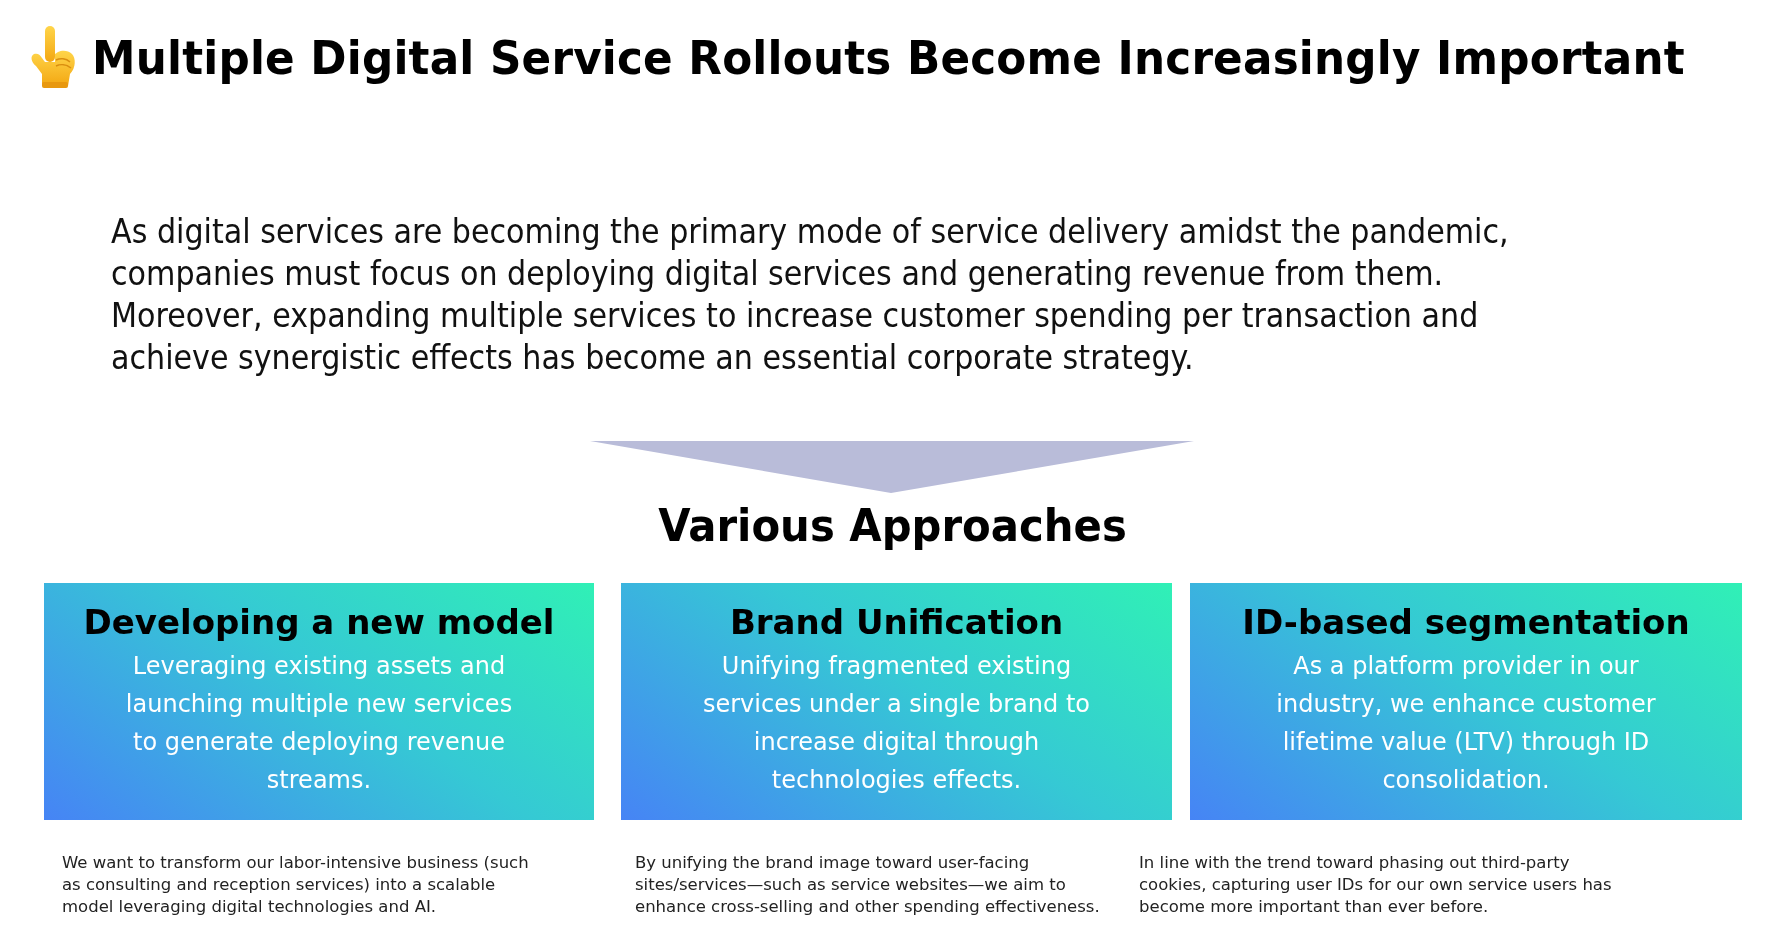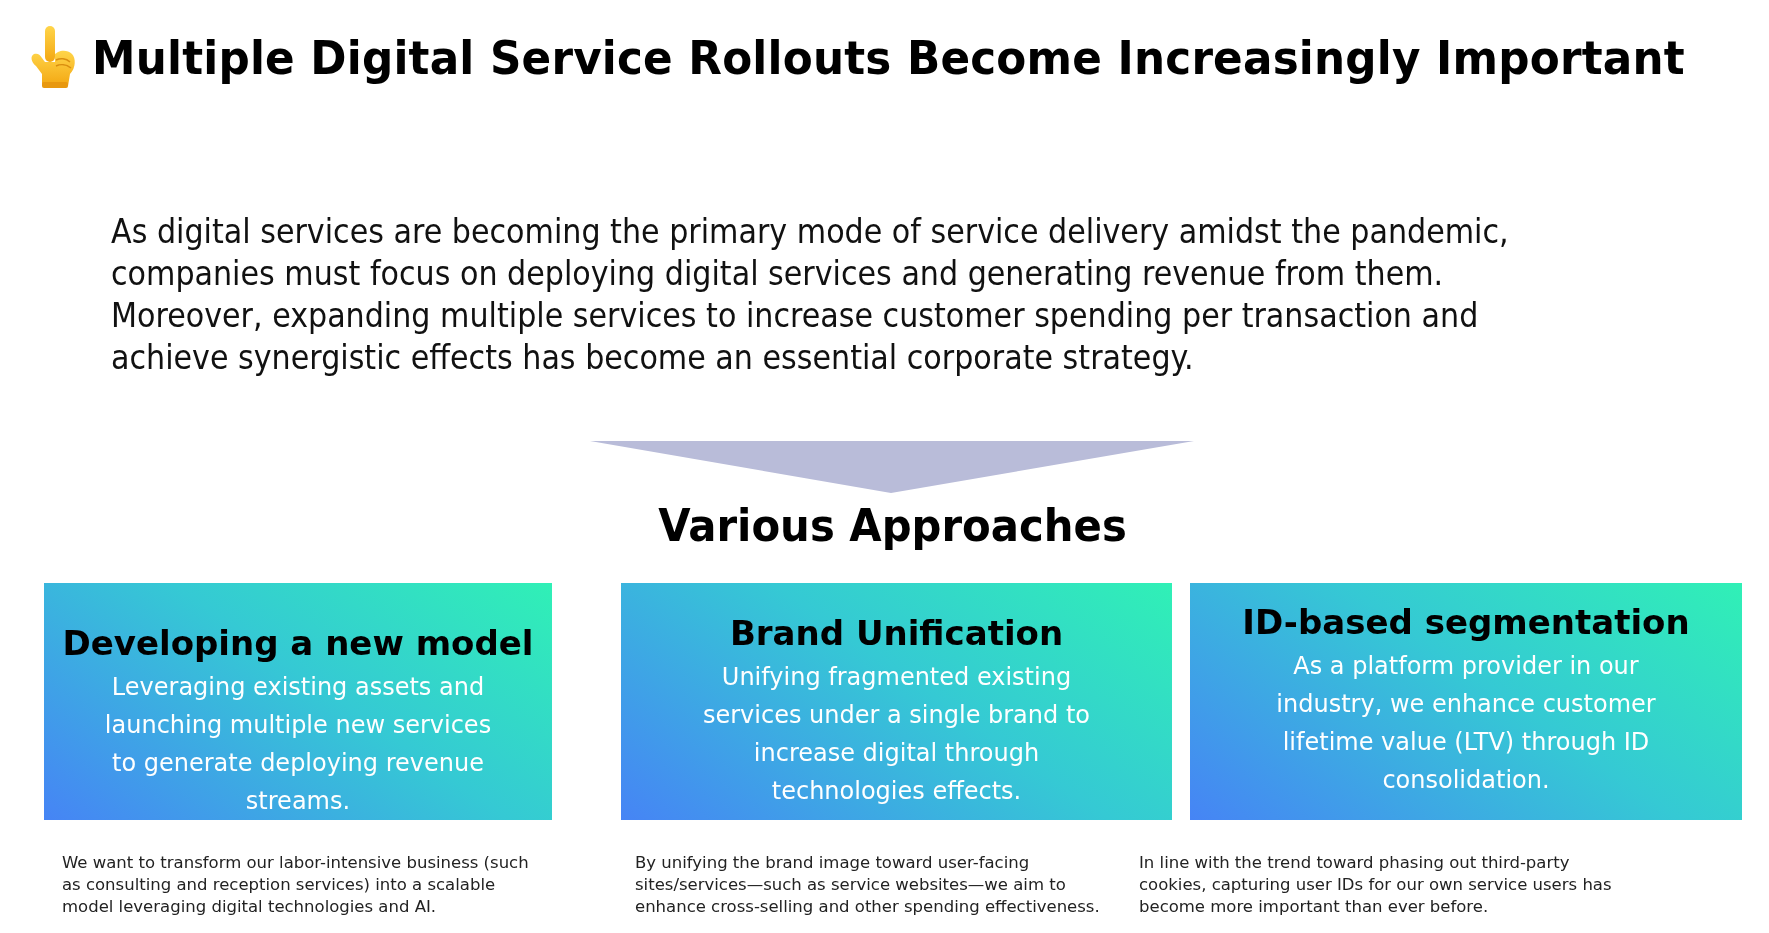--- a/index.html
+++ b/index.html
@@ -76,31 +76,31 @@
   <span class="line">Moreover, expanding multiple services to increase customer spending per transaction and</span>
   <span class="line">achieve synergistic effects has become an essential corporate strategy.</span>
 </div>
 
 <svg class="arrow" viewBox="0 0 604 55">
   <polygon points="0,1 604,1 301,53" fill="#b9bcd9"></polygon>
 </svg>
 
 <div class="section-heading">Various Approaches</div>
 
-<div class="card" style="left:44px; width:508px;justify-content:flex-end;">
+<div class="card" style="left:44px; width:550px;">
   <div class="card-title">Developing a new model</div>
   <div class="card-body">
     <span class="line">Leveraging existing assets and</span>
     <span class="line">launching multiple new services</span>
     <span class="line">to generate deploying revenue</span>
     <span class="line">streams.</span>
   </div>
 </div>
 
-<div class="card" style="left:621px; width:551px;justify-content:center;">
+<div class="card" style="left:621px; width:551px;">
   <div class="card-title">Brand Unification</div>
   <div class="card-body">
     <span class="line">Unifying fragmented existing</span>
     <span class="line">services under a single brand to</span>
     <span class="line">increase digital through</span>
     <span class="line">technologies effects.</span>
   </div>
 </div>
 
 <div class="card" style="left:1190px; width:552px;text-align:center;">

